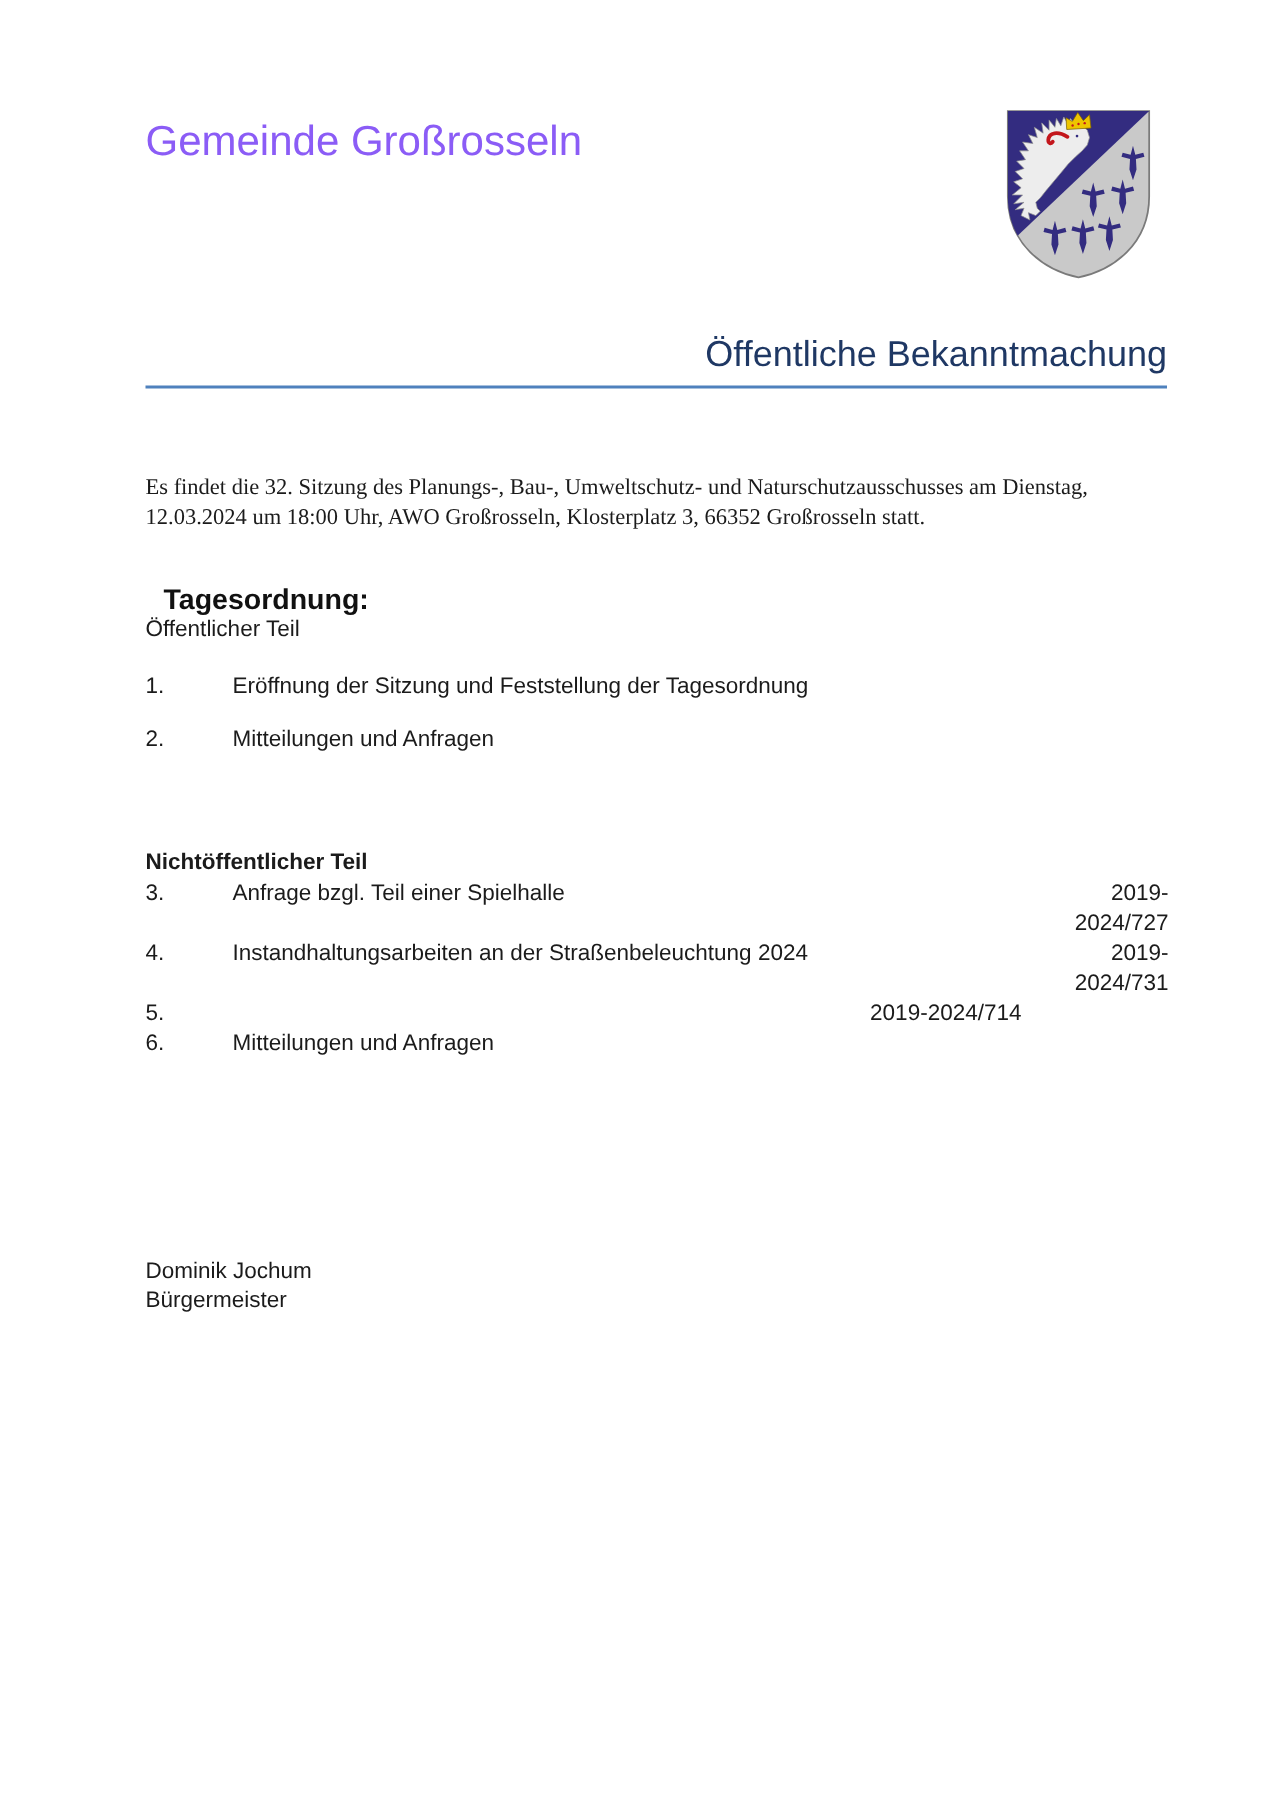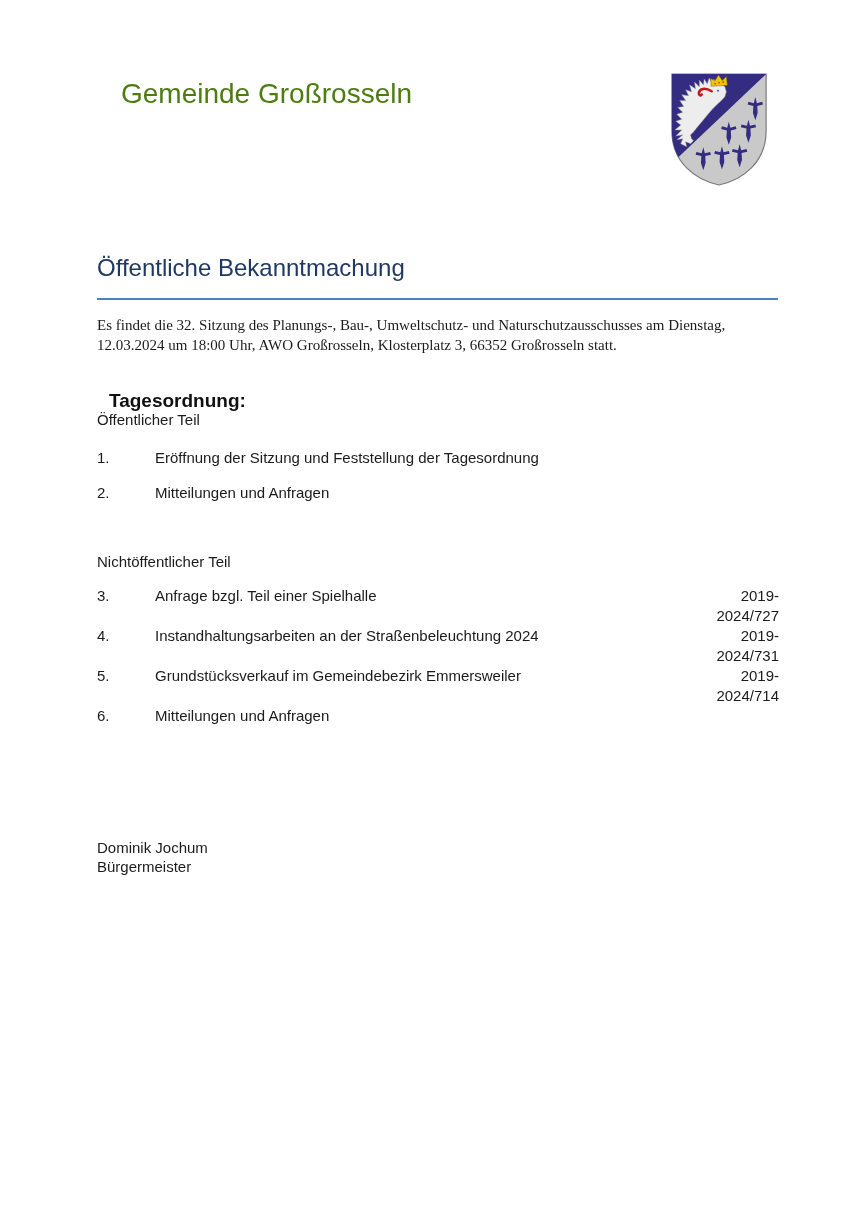--- a/index.html
+++ b/index.html
@@ -1,31 +1,31 @@
 <!DOCTYPE html>
 <html><head>
 <meta charset="utf-8">
 <style>
   html,body{margin:0;padding:0;background:#ffffff;}
   .page{
     position:relative;width:850px;height:1207px;background:#ffffff;overflow:hidden;
     font-family:"Liberation Sans","DejaVu Sans",sans-serif;color:#1b1b1b;
   }
-  .municipality{position:absolute;left:97px;top:77px;font-size:28px;line-height:34px;color:#4d7c0f;margin-left:24px;}
+  .municipality{position:absolute;left:97px;top:77px;font-size:28px;line-height:34px;color:#8b5cf6;}
   .crest{position:absolute;left:666px;top:70px;width:106px;height:120px;}
   .doc-title{
-    position:absolute;left:97px;top:252px;width:681px;text-align:left;
-    font-size:24px;line-height:32px;color:#1F3864;padding-bottom:14px;
+    position:absolute;left:97px;top:221px;width:681px;text-align:right;
+    font-size:24px;line-height:32px;color:#1F3864;padding-bottom:4px;
     border-bottom:2px solid #4F81BD;
   }
   .intro{position:absolute;left:97px;top:315px;width:681px;margin:0;font-size:15px;line-height:20px;font-family:Liberation Serif, serif;}
   .agenda-heading{position:absolute;left:97px;top:376px;margin:12px;font-size:19px;line-height:25px;font-weight:bold;color:#111111;}
   .section-label{position:absolute;left:97px;font-size:15px;line-height:20px;}
   .pos-public{top:410px;text-align:right;}
-  .pos-nonpublic{top:552px;}
+  .pos-nonpublic{top:565px;font-weight:bold;}
   .agenda-list{position:absolute;left:97px;width:682px;}
   .list-public{top:448px;}
   .list-nonpublic{top:586px;}
   .agenda-row{display:grid;grid-template-columns:58px 526px 98px;font-size:15px;line-height:20px;}
   .list-public .agenda-row{margin-bottom:15px;}
   .list-nonpublic .agenda-row{margin-bottom:0;}
   .item-ref{text-align:right;}
   .signature{position:absolute;left:97px;top:838px;font-size:15px;line-height:19px;}
 </style>
 </head>
@@ -96,21 +96,20 @@
       <span class="item-title">Anfrage bzgl. Teil einer Spielhalle</span>
       <span class="item-ref">2019-2024/727</span>
     </div>
     <div class="agenda-row">
       <span class="item-num">4.</span>
       <span class="item-title">Instandhaltungsarbeiten an der Straßenbeleuchtung 2024</span>
       <span class="item-ref">2019-2024/731</span>
     </div>
     <div class="agenda-row">
       <span class="item-num">5.</span>
-      <span class="item-title">Grundstücksverkauf im Gemeindebezirk Emmersweiler</span>
       <span class="item-ref">2019-2024/714</span>
     </div>
     <div class="agenda-row">
       <span class="item-num">6.</span>
       <span class="item-title">Mitteilungen und Anfragen</span>
       <span class="item-ref"></span>
     </div>
   </div>
 
   <div class="signature">

